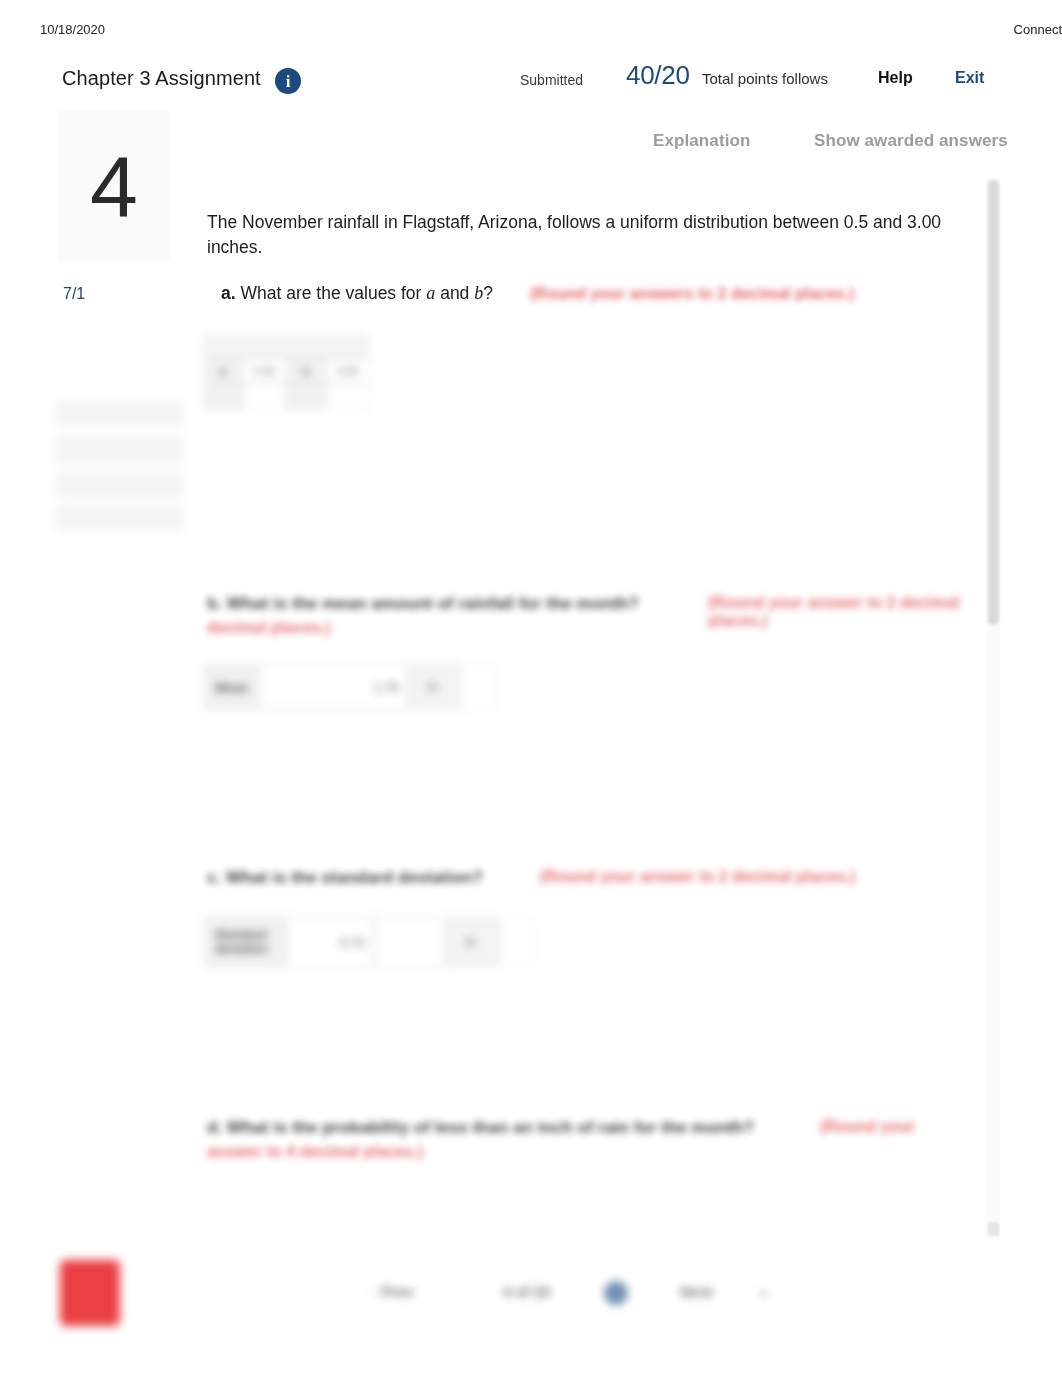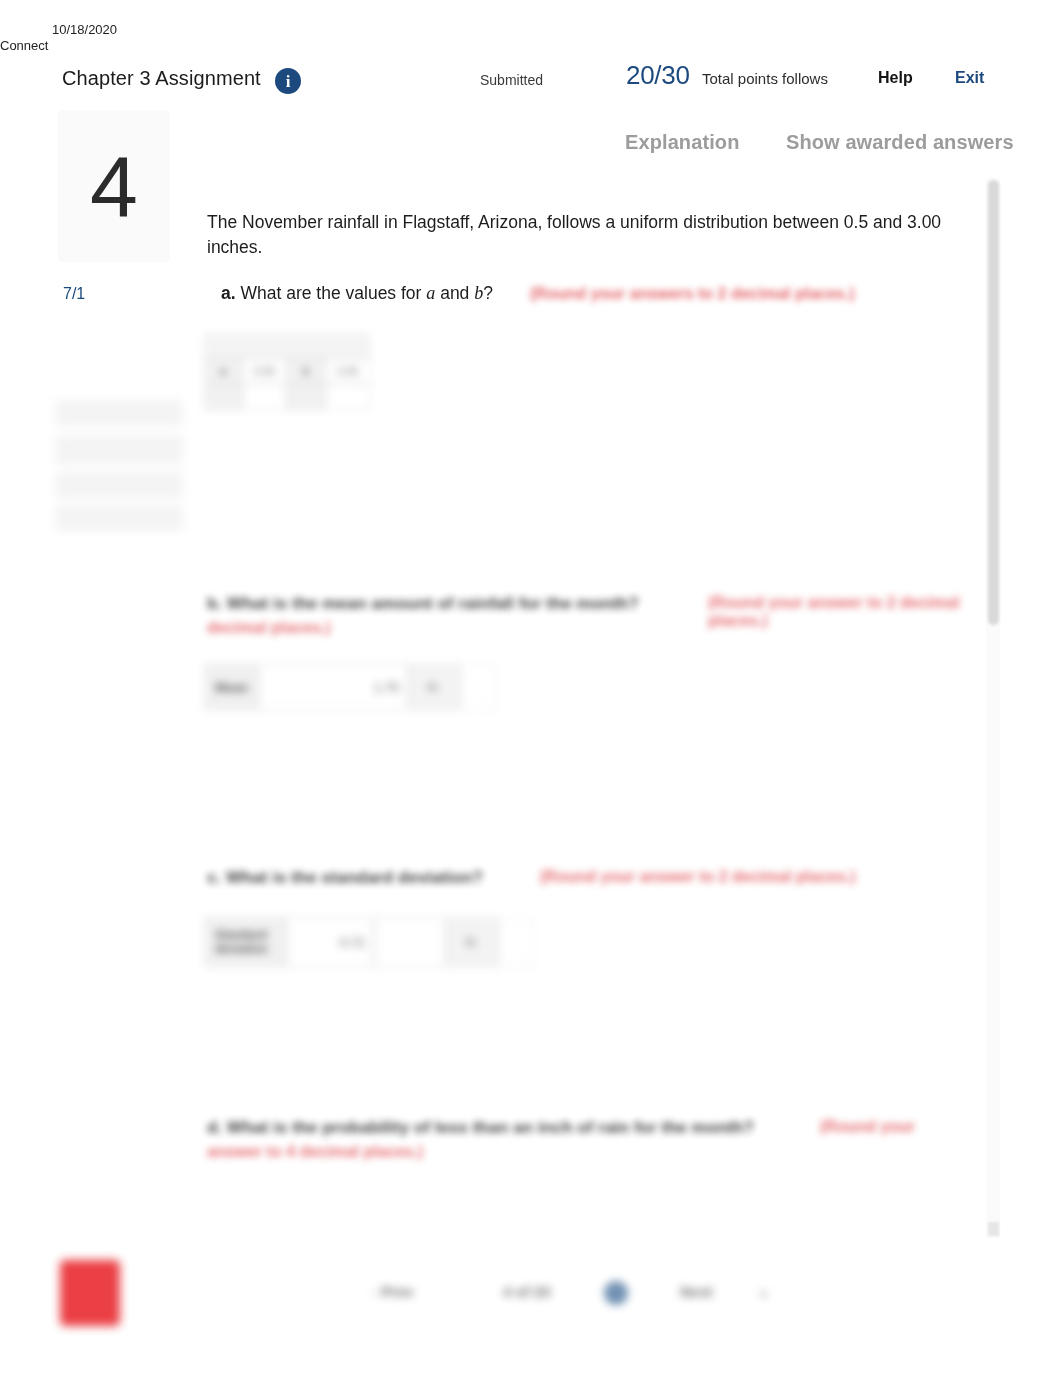--- a/index.html
+++ b/index.html
@@ -24,28 +24,27 @@
     left: 0;
     width: 1062px;
     height: 22px;
     font-size: 13px;
     color: #222;
   }
   .print-date {
     position: absolute;
     left: 40px;
     top: 0;
-    margin-left: 12px;
   }
   .print-title {
     position: absolute;
     left: 0;
-    top: 16px;
+    top: 0;
     width: 1062px;
-    text-align: left;
+    text-align: right;
   }
 
   
   .appbar {
     position: absolute;
     top: 62px;
     left: 0;
     width: 1062px;
     height: 42px;
   }
@@ -69,21 +68,21 @@
     font-size: 17px;
     font-weight: bold;
     font-family: "Liberation Serif", serif;
     display: flex;
     align-items: center;
     justify-content: center;
     line-height: 1;
   }
   .submitted {
     position: absolute;
-    left: 480px;
+    left: 520px;
     top: 10px;
     font-size: 14px;
     color: #3a3a3a;
   }
   .points-score {
     position: absolute;
     left: 626px;
     top: -2px;
     font-size: 26px;
     color: #1c4a7e;
@@ -117,24 +116,25 @@
   
   .subtabs {
     position: absolute;
     top: 131px;
     left: 0;
     width: 1062px;
     height: 28px;
   }
   .tab {
     position: absolute;
-    font-size: 20px;
+    font-size: 17px;
     color: #9c9c9c;
     font-weight: 600;
     letter-spacing: .1px;
+    margin-left: 28px;
   }
   .tab.explanation { left: 625px; top: 0; }
   .tab.show-answers { left: 786px; top: 0; }
 
   
   .qnum-box {
     position: absolute;
     left: 58px;
     top: 110px;
     width: 112px;
@@ -469,21 +469,21 @@
 <body>
 
 <div class="print-header">
   <span class="print-date">10/18/2020</span>
   <span class="print-title">Connect</span>
 </div>
 
 <div class="appbar">
   <span class="assignment-title">Chapter 3 Assignment</span>
   <span class="submitted">Submitted</span>
-  <span class="points-score">20/30</span>
+  <span class="points-score">40/20</span>
   <span class="points-label">Total points follows</span>
   <span class="help-link">Help</span>
   <span class="exit-link">Exit</span>
 </div>
 <div class="info-icon">i</div>
 
 <div class="subtabs">
   <span class="tab explanation">Explanation</span>
   <span class="tab show-answers">Show awarded answers</span>
 </div>

